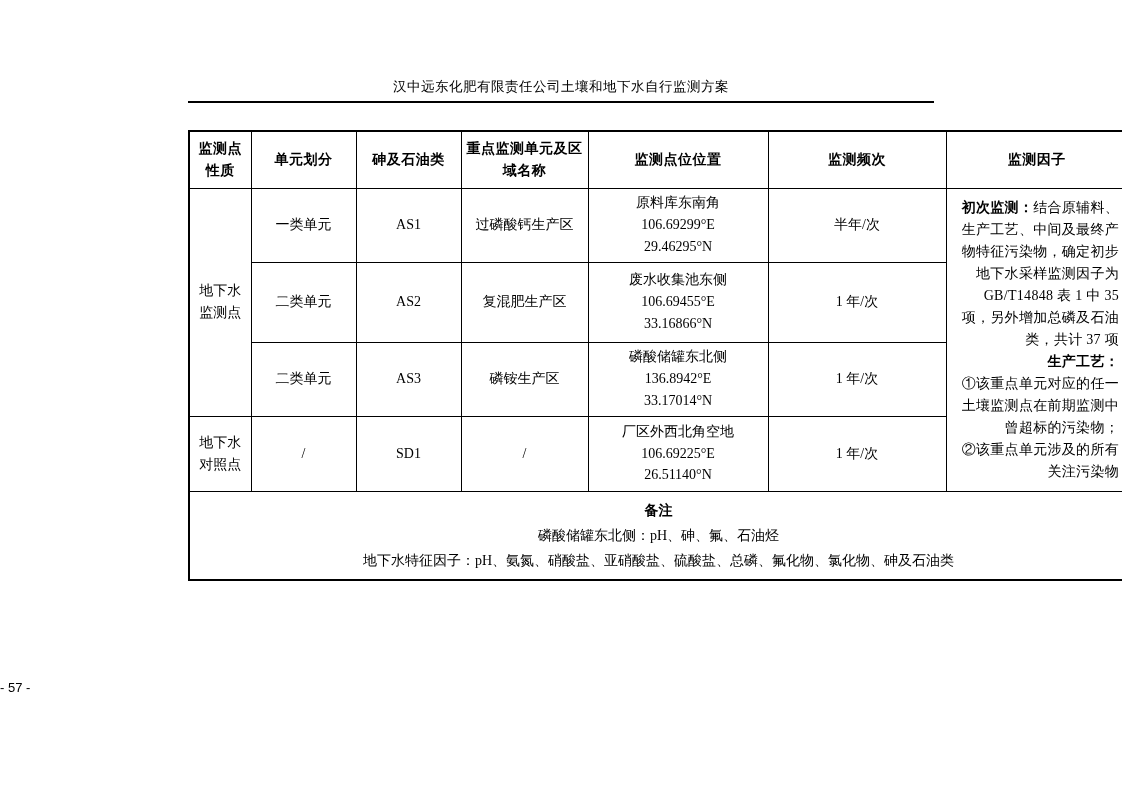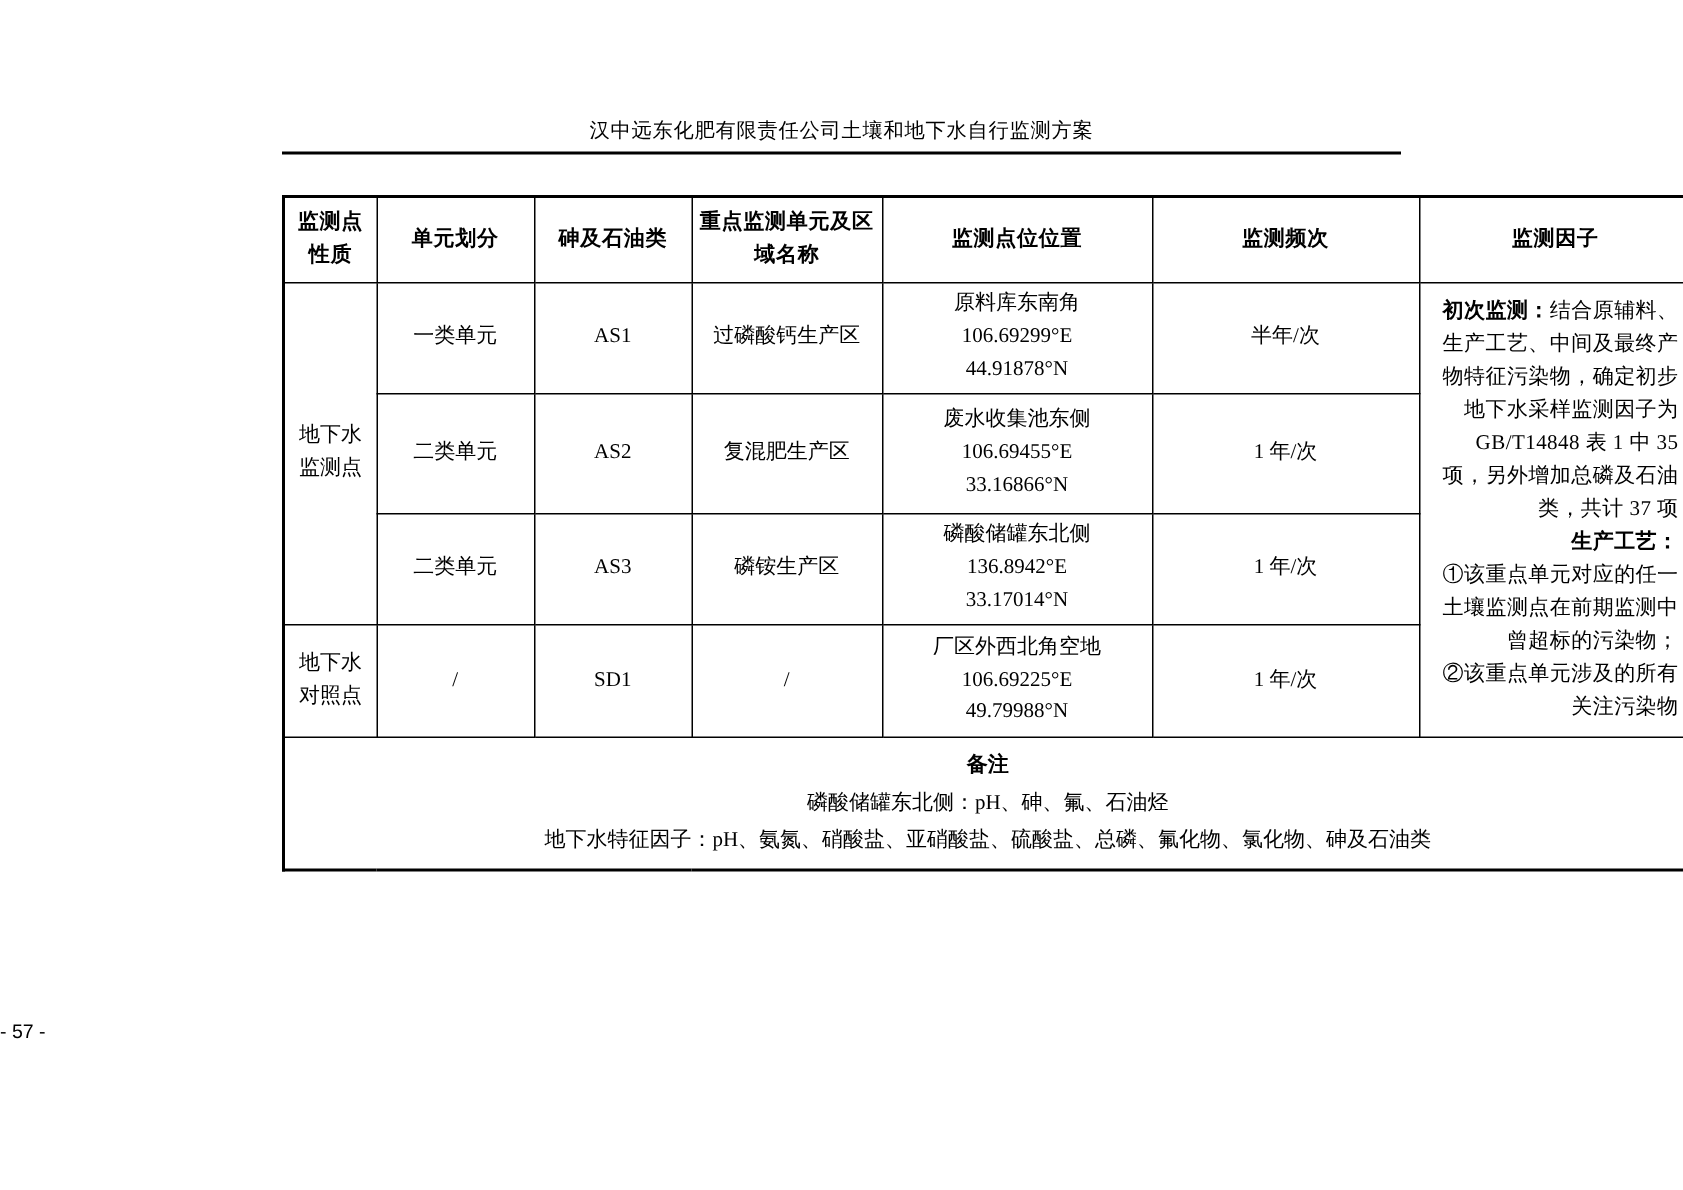--- a/index.html
+++ b/index.html
@@ -110,21 +110,21 @@
       <tr class="r1">
         <td rowspan="3">
             <span class="loc-line" style="white-space:normal">地下水监测点</span>
           </td>
         <td>一类单元</td>
         <td>AS1</td>
         <td>过磷酸钙生产区</td>
         <td>
           <span class="loc-line">原料库东南角</span>
           <span class="loc-line">106.69299°E</span>
-          <span class="loc-line">44.91878°N</span>
+          <span class="loc-line">29.46295°N</span>
         </td>
         <td>半年/次</td>
         <td rowspan="4" class="factors-cell">
           <span class="bold">初次监测：</span><span>结合原辅料、生产工艺、中间及最终产物特征污染物，确定初步地下水采样监测因子为GB/T14848 表 1 中 35 项，另外增加总磷及石油类，共计 37 项</span>
           <span class="loc-line bold">生产工艺：</span>
           <span class="loc-line">①该重点单元对应的任一土壤监测点在前期监测中曾超标的污染物；</span>
           <span class="loc-line">②该重点单元涉及的所有关注污染物</span>
         </td>
       </tr>
 
@@ -155,21 +155,21 @@
       <tr class="r4">
         <td>
             <span class="loc-line">地下水对照点</span>
           </td>
         <td>/</td>
         <td>SD1</td>
         <td>/</td>
         <td>
           <span class="loc-line">厂区外西北角空地</span>
           <span class="loc-line">106.69225°E</span>
-          <span class="loc-line">49.79988°N</span>
+          <span class="loc-line">26.51140°N</span>
         </td>
         <td>1 年/次</td>
       </tr>
 
       <tr class="rmk">
         <td colspan="7" class="remarks-cell">
           <span class="loc-line bold">备注</span>
           <span class="loc-line">磷酸储罐东北侧：pH、砷、氟、石油烃</span>
           <span class="loc-line">地下水特征因子：pH、氨氮、硝酸盐、亚硝酸盐、硫酸盐、总磷、氟化物、氯化物、砷及石油类</span>
         </td>

